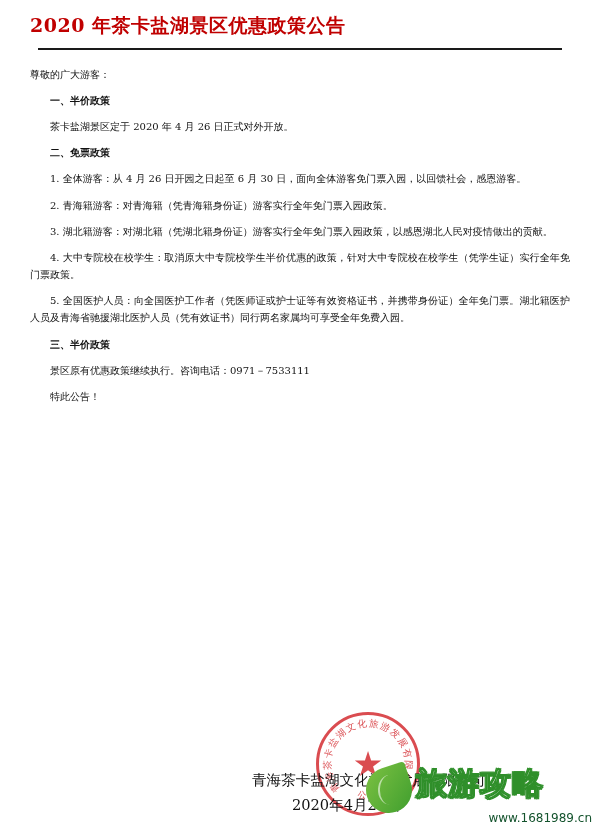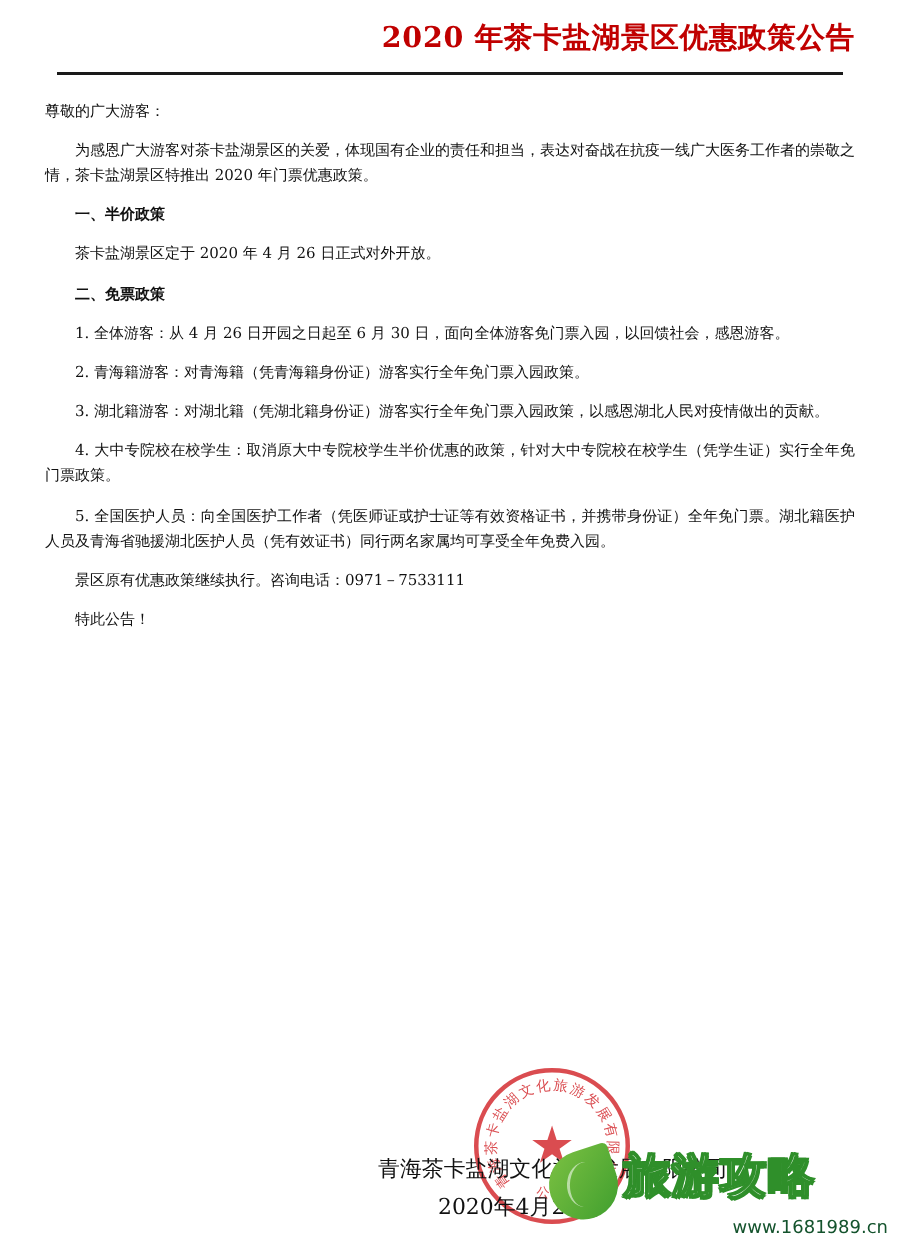--- a/index.html
+++ b/index.html
@@ -16,21 +16,21 @@
     color: #111111;
   }
 
   .page {
     position: absolute;
     inset: 0;
     padding: 0;
   }
 
   .title {
-    text-align: right;
+    text-align: left;
     color: #c00000;
     font-weight: bold;
     font-size: 19px;
     letter-spacing: 0.5px;
     margin: 12px 0 0 0;
     padding: 0 30px;
     line-height: 1.4;
     font-family: "DejaVu Serif", "Liberation Serif", serif;
   }
   .title-rule {
@@ -173,32 +173,32 @@
 
 <div class="page">
 
   <div class="title">2020 年茶卡盐湖景区优惠政策公告</div>
   <div class="title-rule"></div>
 
   <div class="body-wrap">
 
     <p>尊敬的广大游客：</p>
 
-    <p class="indent">为感恩广大游客对茶卡盐湖景区的关爱，体现国有企业的责任和担当，表达对奋战在抗疫一线广大医务工作者的崇敬之情，茶卡盐湖景区特推出 2020 年门票优惠政策。</p>
 
     <p class="heading">一、半价政策</p>
     <p class="indent">茶卡盐湖景区定于 2020 年 4 月 26 日正式对外开放。</p>
 
     <p class="heading">二、免票政策</p>
     <p class="indent">1. 全体游客：从 4 月 26 日开园之日起至 6 月 30 日，面向全体游客免门票入园，以回馈社会，感恩游客。</p>
     <p class="indent">2. 青海籍游客：对青海籍（凭青海籍身份证）游客实行全年免门票入园政策。</p>
     <p class="indent">3. 湖北籍游客：对湖北籍（凭湖北籍身份证）游客实行全年免门票入园政策，以感恩湖北人民对疫情做出的贡献。</p>
     <p class="indent">4. 大中专院校在校学生：取消原大中专院校学生半价优惠的政策，针对大中专院校在校学生（凭学生证）实行全年免门票政策。</p>
     <p class="indent">5. 全国医护人员：向全国医护工作者（凭医师证或护士证等有效资格证书，并携带身份证）全年免门票。湖北籍医护人员及青海省驰援湖北医护人员（凭有效证书）同行两名家属均可享受全年免费入园。</p>
 
+    <p class="heading">三、半价政策</p>
 
     <p class="indent">景区原有优惠政策继续执行。咨询电话：0971－7533111</p>
     <p class="indent">特此公告！</p>
 
   </div>
 
   <div class="seal">
     <div class="seal-ring-text" id="sealRing">
         <span style="transform: translate(-32.7661px, 22.9431px) rotate(-125deg) translate(-50%, -50%);">青</span>
         <span style="transform: translate(-37.9697px, 12.5818px) rotate(-108.333deg) translate(-50%, -50%);">海</span>

